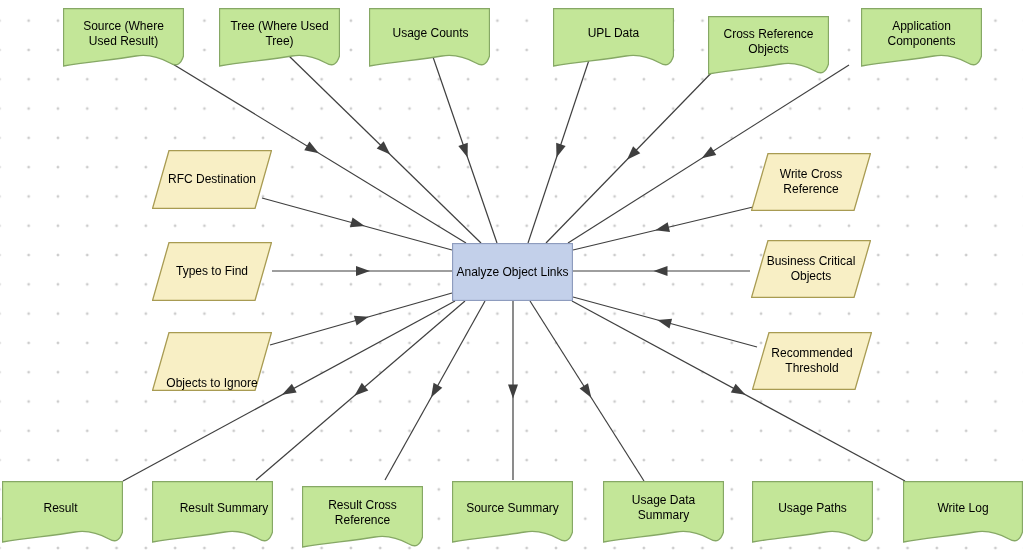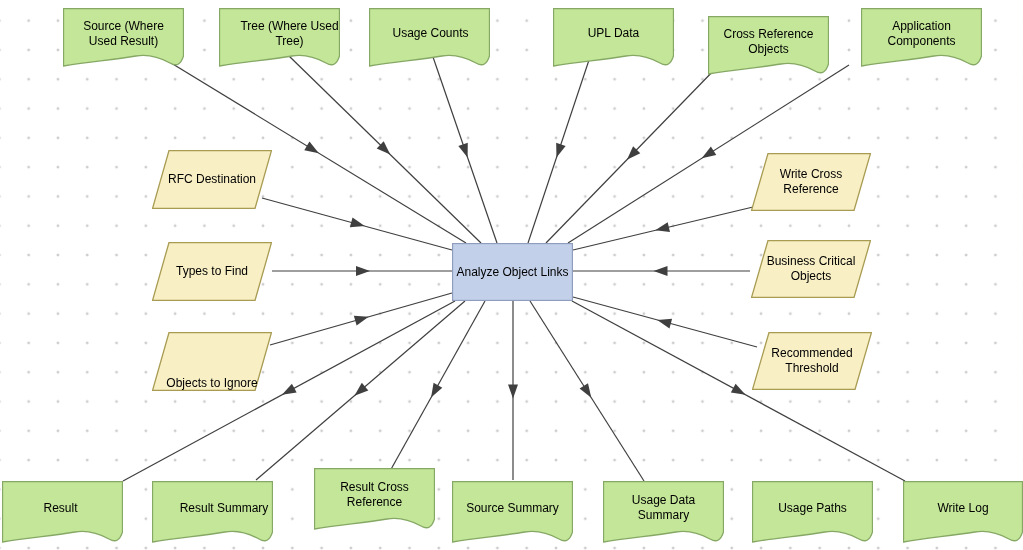--- a/index.html
+++ b/index.html
@@ -106,21 +106,21 @@
 
   <div id="node-layer">
       <div class="node document" style="left: 63px; top: 8px; width: 121px; height: 60px;">
         <svg width="121" height="60" viewBox="0 0 121 60">
           <path d="M0.5,0.5 H120.5 V48 C118,56 114,59 107,55 C96,49 85,46 73,48 C49,52 23,54 0.5,58 Z" fill="#c3e698" stroke="#86a865" stroke-width="1.3"></path>
         </svg>
         <div class="label">
           <span style="width: 110px; text-align: center;">Source (Where Used Result)</span>
         </div>
       </div>
-      <div class="node document" style="left: 219px; top: 8px; width: 121px; height: 60px; padding-left: 20px;">
+      <div class="node document" style="left: 219px; top: 8px; width: 121px; height: 60px;">
         <svg width="121" height="60" viewBox="0 0 121 60">
           <path d="M0.5,0.5 H120.5 V48 C118,56 114,59 107,55 C96,49 85,46 73,48 C49,52 23,54 0.5,58 Z" fill="#c3e698" stroke="#86a865" stroke-width="1.3"></path>
         </svg>
         <div class="label">
           <span style="width: 110px;">Tree (Where Used Tree)</span>
         </div>
       </div>
       <div class="node document" style="left: 369px; top: 8px; width: 123px; height: 60px;">
         <svg width="121" height="60" viewBox="0 0 121 60">
           <path d="M0.5,0.5 H120.5 V48 C118,56 114,59 107,55 C96,49 85,46 73,48 C49,52 23,54 0.5,58 Z" fill="#c3e698" stroke="#86a865" stroke-width="1.3"></path>
@@ -218,21 +218,21 @@
         </div>
       </div>
       <div class="node document" style="left: 152px; top: 481px; width: 144px; height: 63px;">
         <svg width="121" height="63" viewBox="0 0 121 63">
           <path d="M0.5,0.5 H120.5 V51 C118,59 114,62 107,58 C96,52 85,49 73,51 C49,55 23,57 0.5,61 Z" fill="#c3e698" stroke="#86a865" stroke-width="1.3"></path>
         </svg>
         <div class="label">
           <span style="width: 112px;">Result Summary</span>
         </div>
       </div>
-      <div class="node document" style="left: 302px; top: 468px; width: 121px; height: 63px; margin-left: 12px;">
+      <div class="node document" style="left: 302px; top: 486px; width: 121px; height: 63px;">
         <svg width="121" height="63" viewBox="0 0 121 63">
           <path d="M0.5,0.5 H120.5 V51 C118,59 114,62 107,58 C96,52 85,49 73,51 C49,55 23,57 0.5,61 Z" fill="#c3e698" stroke="#86a865" stroke-width="1.3"></path>
         </svg>
         <div class="label">
           <span style="width: 90px;">Result Cross Reference</span>
         </div>
       </div>
       <div class="node document" style="left: 452px; top: 481px; width: 121px; height: 63px;">
         <svg width="121" height="63" viewBox="0 0 121 63">
           <path d="M0.5,0.5 H120.5 V51 C118,59 114,62 107,58 C96,52 85,49 73,51 C49,55 23,57 0.5,61 Z" fill="#c3e698" stroke="#86a865" stroke-width="1.3"></path>

